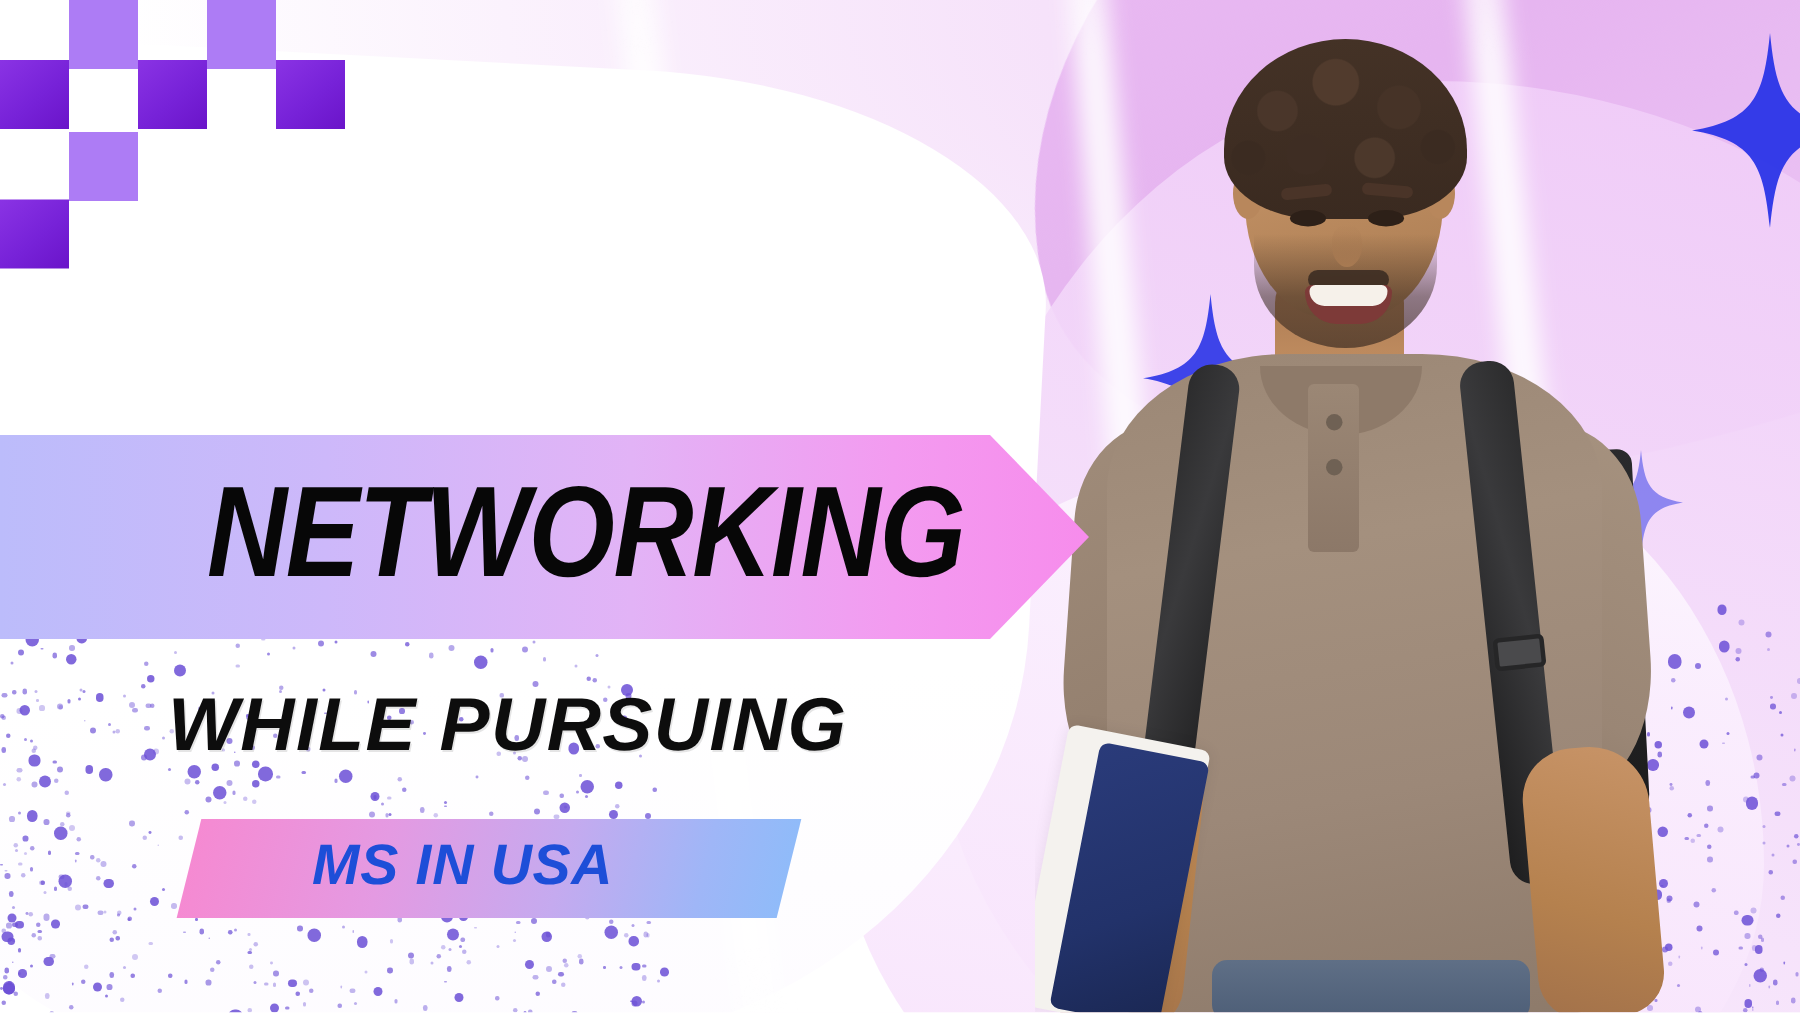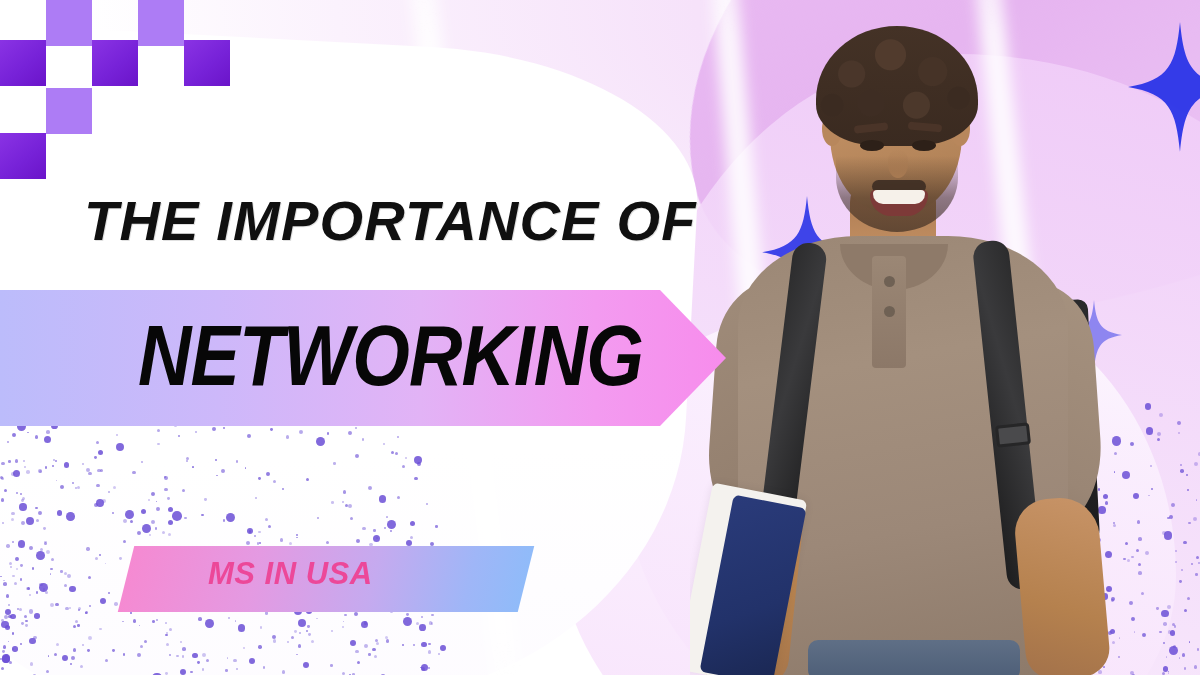--- a/index.html
+++ b/index.html
@@ -277,22 +277,22 @@
 
   .badge {
     position:absolute; left:126px; top:546px;
     width:400px; height:66px;
     background:linear-gradient(90deg,#f58ad2 0%, #e49ae2 32%, #c5aaef 62%, #9fb6f7 86%, #90bbf9 100%);
     transform:skewX(-14deg);
     z-index:5;
   }
   .badge-text {
     position:absolute; left:208px; top:558px;
-    font-size:31px; font-weight:800; font-style:italic;
-    letter-spacing:.5px; color:#ec4899; line-height:1;
+    font-size:38px; font-weight:800; font-style:italic;
+    letter-spacing:.5px; color:#1d4ed8; line-height:1;
     z-index:6;
     white-space:nowrap;
   }
 </style>
 </head>
 <body>
 
 <div class="canvas">
 
   <div class="bg-base"></div>
@@ -961,22 +961,22 @@
     <div class="p-part eye-l"></div>
     <div class="p-part eye-r"></div>
     <div class="p-part nose"></div>
     <div class="p-part stache"></div>
     <div class="p-part mouth">
         <div class="teeth"></div>
       </div>
   </div>
 
 
-  <div class="line1">THE IMPORTANCE OF</div>
 
   <div class="band"></div>
   <div class="band-text">NETWORKING</div>
 
+  <div class="line3">WHILE PURSUING</div>
 
   <div class="badge"></div>
   <div class="badge-text">MS IN USA</div>
 
 </div>
 
 </body></html>

